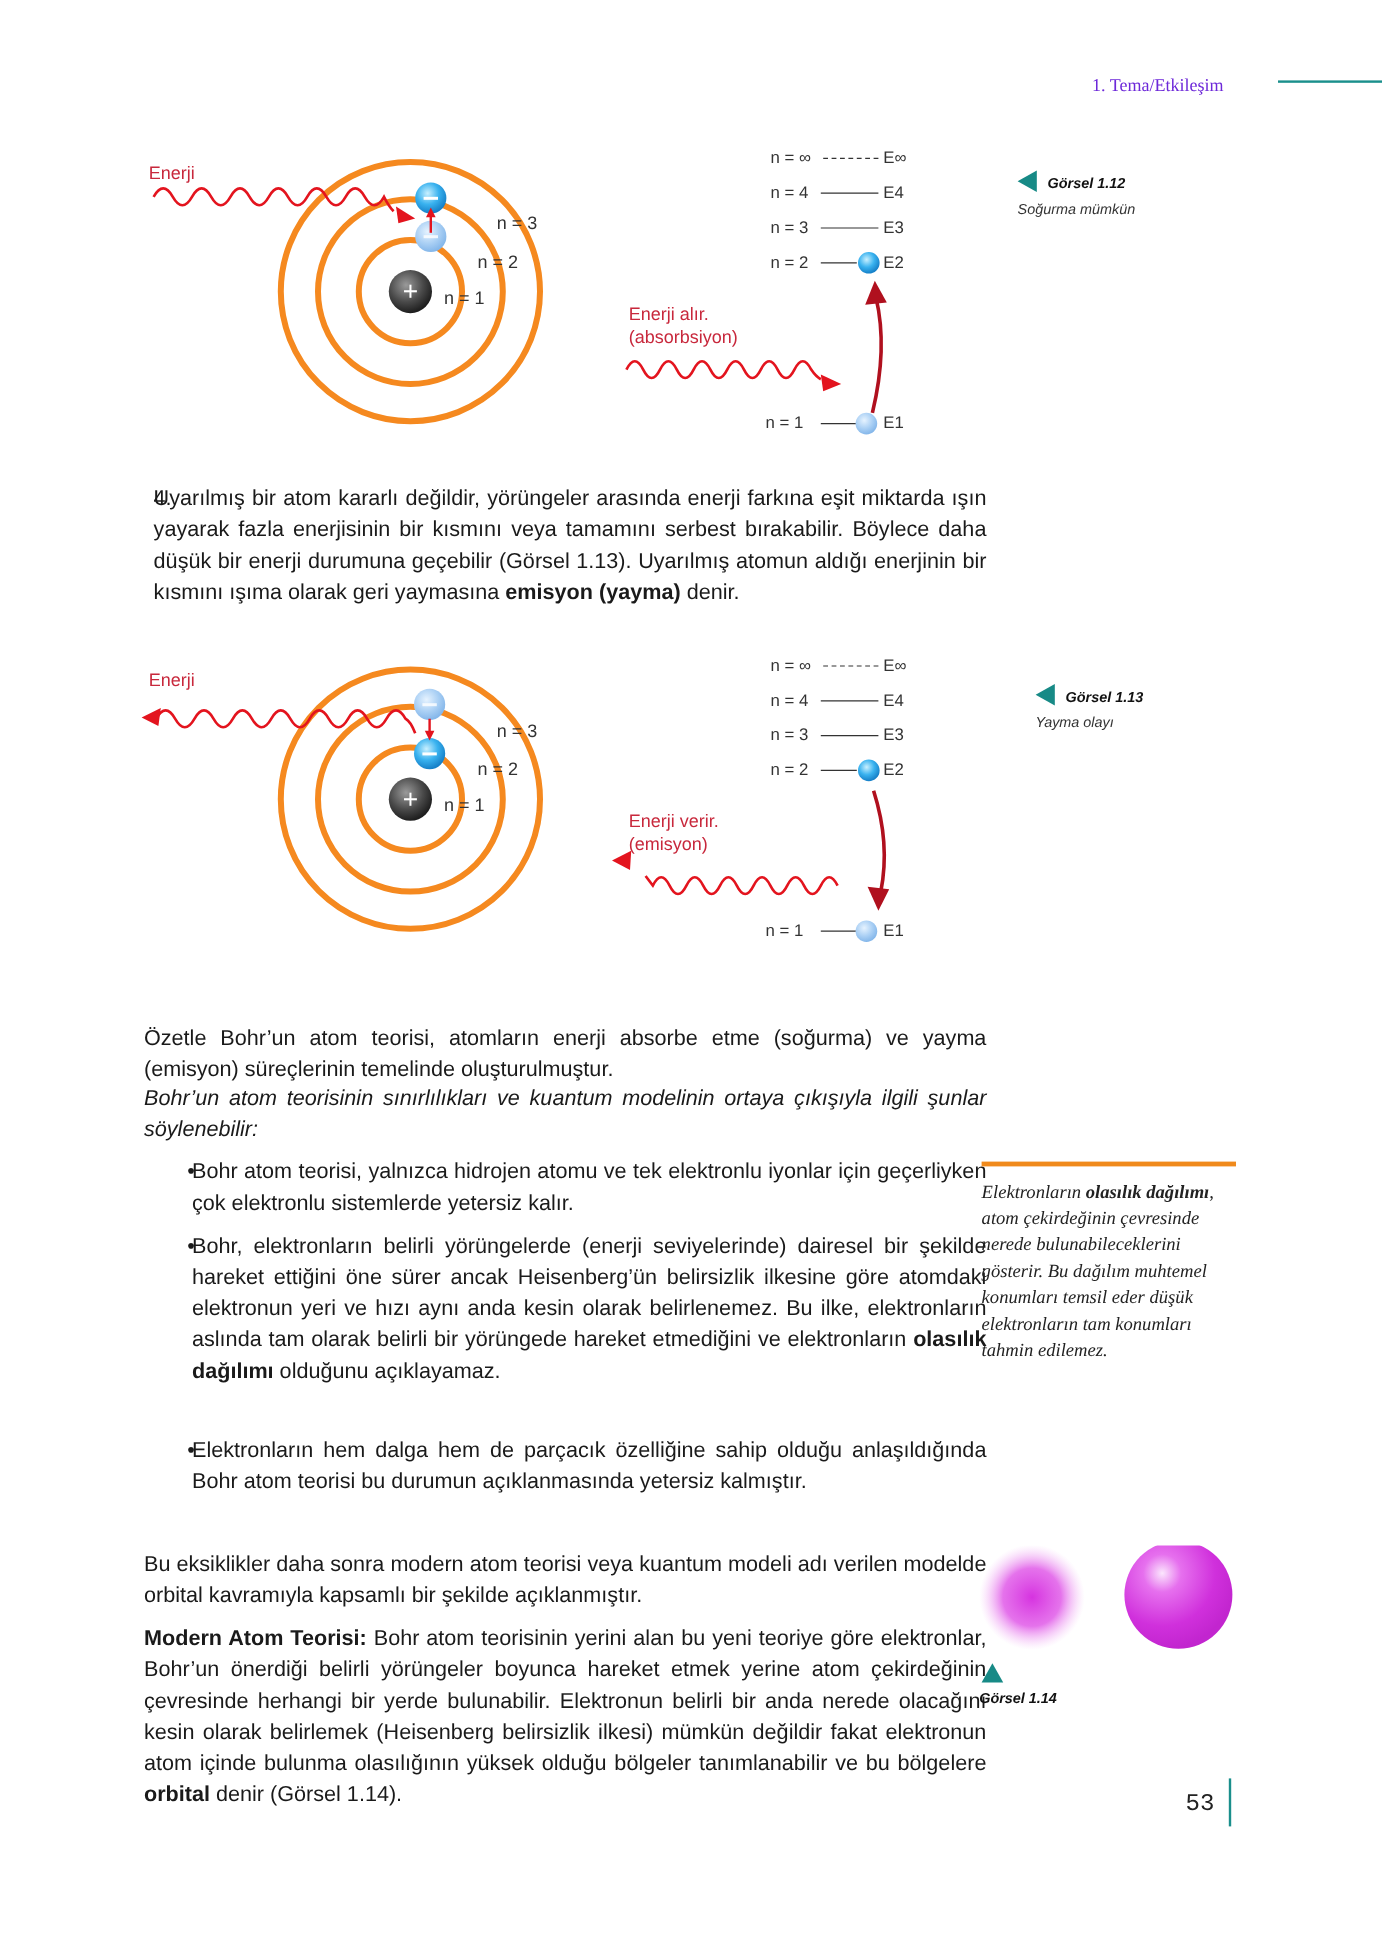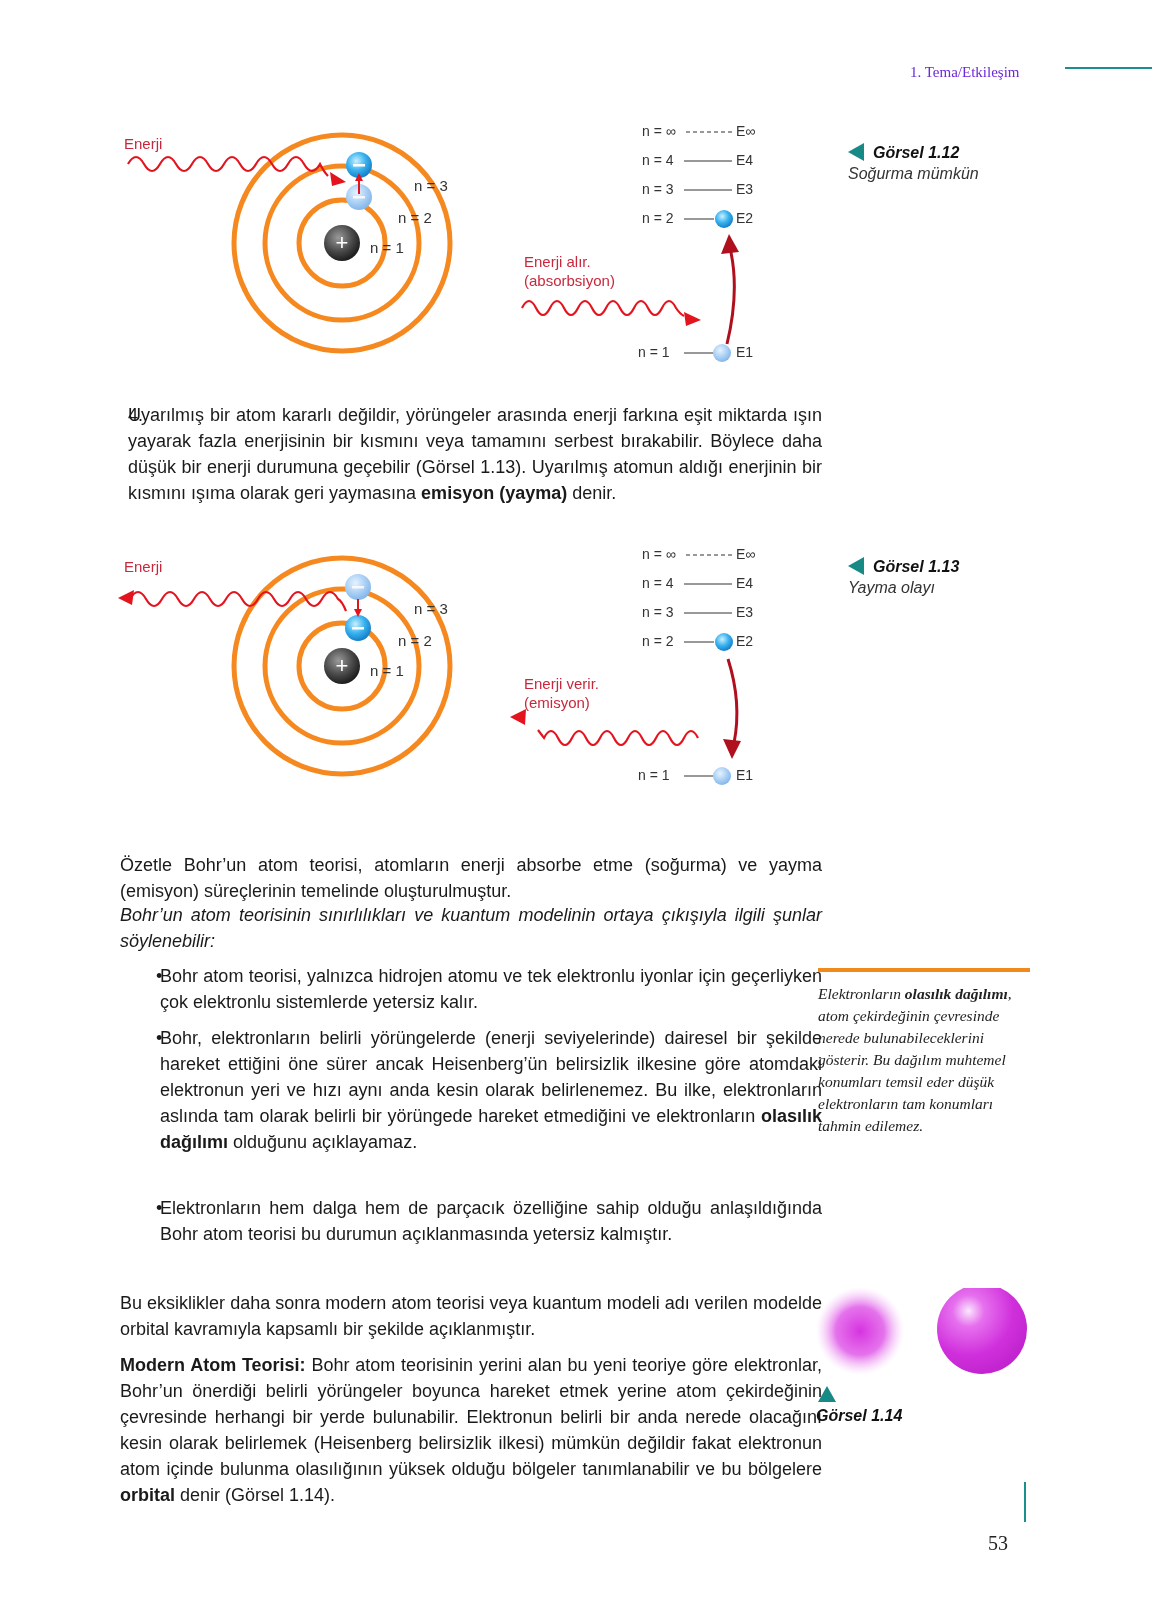--- a/index.html
+++ b/index.html
@@ -10,21 +10,21 @@
   
   .running-head { left: 910px; top: 64px; font-family: "Liberation Serif", serif;
                   font-size: 15px; color: #6d28d9; white-space: nowrap; }
   .running-rule { left: 1065px; top: 67px; width: 88px; height: 1.5px; background: #1a8f8c; }
 
   
   .fig { left: 110px; width: 720px; }
   .fig svg { display: block; }
 
   
-  .caption { left: 848px; width: 200px; font-size: 16px; line-height: 21px; }
+  .caption { left: 848px; width: 200px; font-size: 12px; line-height: 21px; }
   .caption .title { font-weight: bold; font-style: italic; color: #111; }
   .caption .sub { font-style: italic; color: #333; }
   .tri-left { display: inline-block; width: 0; height: 0; border-top: 9px solid transparent;
               border-bottom: 9px solid transparent; border-right: 16px solid #178a86;
               vertical-align: -3px; margin-right: 9px; }
   .tri-up { width: 0; height: 0; border-left: 9px solid transparent; border-right: 9px solid transparent;
             border-bottom: 16px solid #178a86; }
 
   
   .para { left: 120px; width: 702px; font-size: 18px; line-height: 26px; text-align: justify; color: #1a1a1a; }
@@ -35,21 +35,21 @@
   .bullet { left: 160px; width: 662px; }
   .bullet .dot { position: absolute; left: -4px; top: 0; }
   .bullet .txt { text-align: justify; }
 
   
   .note-rule { left: 818px; top: 968px; width: 212px; height: 4px; background: #f08a1c; }
   .note { left: 818px; top: 983px; width: 212px; font-family: "Liberation Serif", serif;
           font-style: italic; font-size: 15.5px; line-height: 22px; color: #222; }
   .note b { font-weight: bold; }
 
-  .page-num { left: 988px; top: 1532px; font-family: Liberation Serif, serif; font-size: 20px; color: #222; }
+  .page-num { left: 988px; top: 1492px; font-family: Liberation Mono, monospace; font-size: 20px; color: #222; }
   .page-rule { left: 1024px; top: 1482px; width: 2px; height: 40px; background: #1a8f8c; }
 </style>
 </head>
 <body>
 
 <div class="abs running-head">1. Tema/Etkileşim</div>
 <div class="abs running-rule"></div>
 
 <div class="abs fig" style="top:120px;height:260px;">
   <svg width="720" height="260" viewBox="0 0 720 260">
@@ -188,21 +188,21 @@
       <text x="626" y="237">E1</text>
     </g>
     <path d="M 618 116 Q 632 160 624 200" fill="none" stroke="#b0101e" stroke-width="3"></path>
     <polygon points="622,216 613,196 631,198" fill="#b0101e"></polygon>
     <text x="414" y="146" font-size="15" fill="#c8283c" font-family="Liberation Sans, sans-serif">Enerji verir.</text>
     <text x="414" y="165" font-size="15" fill="#c8283c" font-family="Liberation Sans, sans-serif">(emisyon)</text>
     <path d="M 588 195 q -7 -14 -14 0 t -14 0 t -14 0 t -14 0 t -14 0 t -14 0 t -14 0 t -14 0 t -14 0 t -14 0 t -14 0 q -3 -4 -6 -8" fill="none" stroke="#e3141e" stroke-width="2.2"></path>
     <polygon points="400,174 416,166 415,182" fill="#e3141e"></polygon>
   </svg>
 </div>
-<div class="abs caption" style="top:556px;">
+<div class="abs caption" style="top:570px;margin-left:15px;">
   <div><span class="tri-left"></span><span class="title">Görsel 1.13</span></div>
   <div class="sub">Yayma olayı</div>
 </div>
 
 <div class="abs para" style="top:852px;">Özetle Bohr’un atom teorisi, atomların enerji absorbe etme (soğurma) ve yayma (emisyon) süreçlerinin temelinde oluşturulmuştur.</div>
 <div class="abs para" style="top:902px;font-style:italic;">Bohr’un atom teorisinin sınırlılıkları ve kuantum modelinin ortaya çıkışıyla ilgili şunlar söylenebilir:</div>
 
 <div class="abs para bullet" style="top:963px;">
   <span class="dot">•</span>
   <div class="txt"><span>Bohr atom teorisi, yalnızca hidrojen atomu ve tek elektronlu iyonlar için geçerliyken çok elektronlu sistemlerde yetersiz kalır.</span></div>

